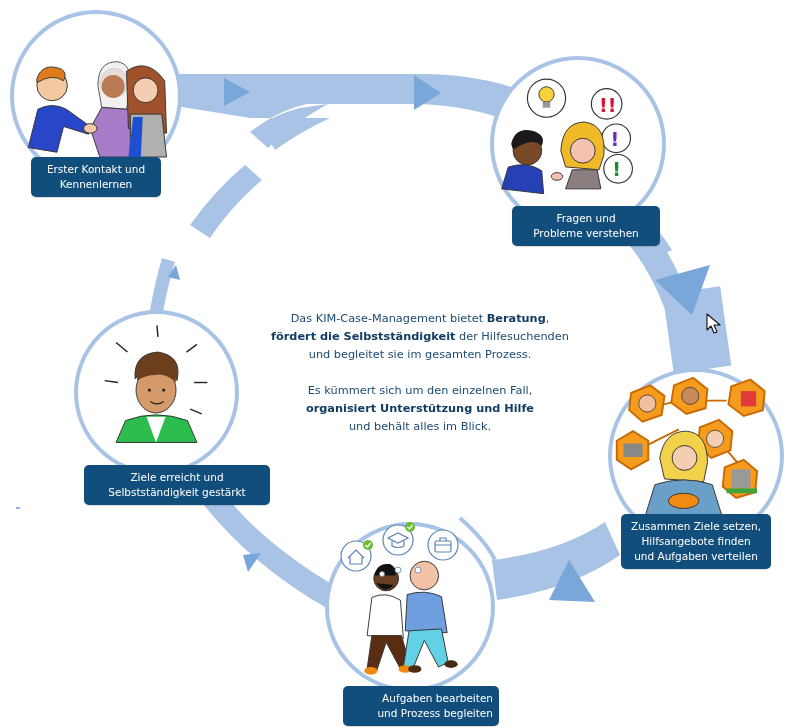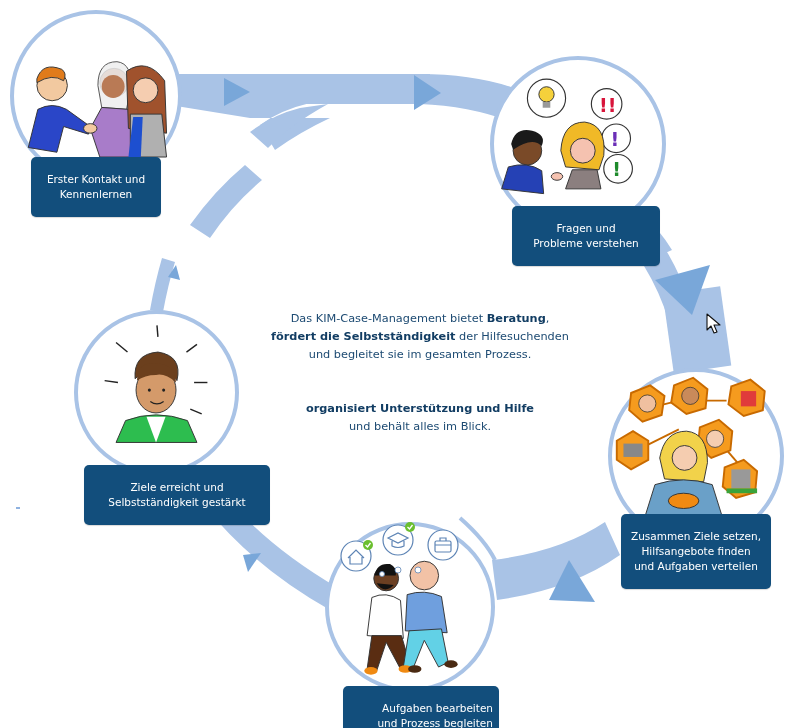--- a/index.html
+++ b/index.html
@@ -1,20 +1,20 @@
 <!DOCTYPE html>
 <html><head>
 <meta charset="utf-8">
 <style>
   html, body { margin:0; padding:0; background:#ffffff; }
   body { width:793px; height:728px; position:relative; overflow:hidden; font-family:"DejaVu Sans", "Liberation Sans", sans-serif; }
   #ring { position:absolute; left:0; top:0; width:793px; height:728px; }
   .node { position:absolute; border-radius:50%; background:#ffffff; border:4px solid #a9c3e6; box-sizing:border-box; }
   .node svg { position:absolute; left:0; top:0; width:100%; height:100%; }
-  .label { position:absolute; background:#124e7c; color:#ffffff; border-radius:5px; font-size:10.5px; line-height:15px; text-align:center; padding:15px 6px; box-sizing:border-box; box-shadow:0 1px 1px rgba(0,0,0,0.15); }
+  .label { position:absolute; background:#124e7c; color:#ffffff; border-radius:5px; font-size:10.5px; line-height:15px; text-align:center; padding:5px 6px; box-sizing:border-box; box-shadow:0 1px 1px rgba(0,0,0,0.15); }
   .label span { display:block; white-space:nowrap; }
   .center-text { position:absolute; left:262px; top:302px; width:316px; text-align:center; color:#1c4a72; font-size:11.3px; line-height:18px; }
   .center-text p { margin:8px 0 18px 0; }
   .center-text b { font-weight:bold; color:#123d63; }
   .cursor { position:absolute; left:706px; top:313px; width:16px; height:22px; }
   .speck { position:absolute; left:16px; top:507px; width:4px; height:2px; background:#8fb2e0; }
 </style>
 </head>
 <body>
 
@@ -206,21 +206,21 @@
   <span>Selbstständigkeit gestärkt</span>
 </div>
 
 <div class="center-text">
   <p>
     <span>Das KIM-Case-Management bietet </span><b>Beratung</b><span>,</span><br>
     <b>fördert die Selbstständigkeit</b><span> der Hilfesuchenden</span><br>
     <span>und begleitet sie im gesamten Prozess.</span>
   </p>
   <p>
-    <br>
+    <span>Es kümmert sich um den einzelnen Fall,</span><br>
     <b>organisiert Unterstützung und Hilfe</b><br>
     <span>und behält alles im Blick.</span>
   </p>
 </div>
 
 <div class="speck"></div>
 
 <svg class="cursor" viewBox="0 0 16 22">
   <path d="M1 1 L1 17 L5 13 L8 20 L11 19 L8 12 L14 12 Z" fill="#ffffff" stroke="#111" stroke-width="1.1" stroke-linejoin="round"></path>
 </svg>

